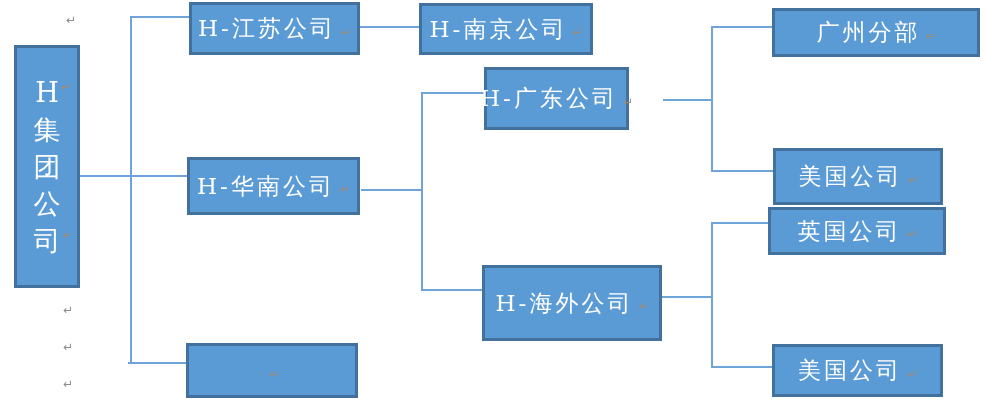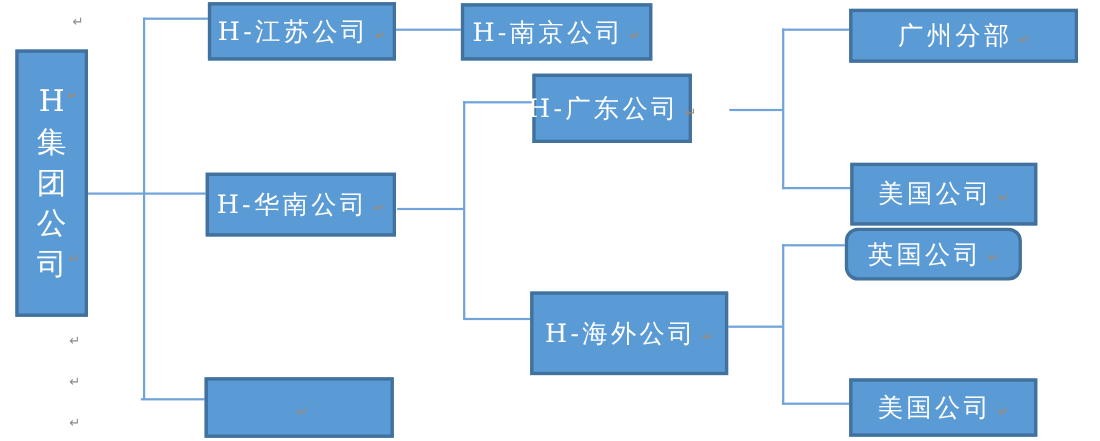--- a/index.html
+++ b/index.html
@@ -113,21 +113,21 @@
   <div class="node" style="left:772px;top:8px;width:208px;height:49px;text-align:center;">
     <span class="label">广州分部</span>
       <span class="mark">↵</span>
   </div>
 
   <div class="node" style="left:773px;top:148px;width:170px;height:57px;">
     <span class="label">美国公司</span>
       <span class="mark">↵</span>
   </div>
 
-  <div class="node" style="left:768px;top:207px;width:161px;height:48px;border-radius:12px;">
+  <div class="node" style="left:768px;top:207px;width:178px;height:48px;">
     <span class="label">英国公司</span>
       <span class="mark">↵</span>
   </div>
 
   <div class="node" style="left:772px;top:344px;width:171px;height:53px;">
     <span class="label">美国公司</span>
       <span class="mark">↵</span>
   </div>
 
   <span class="stray" style="left:66px;top:14px;">↵</span>

